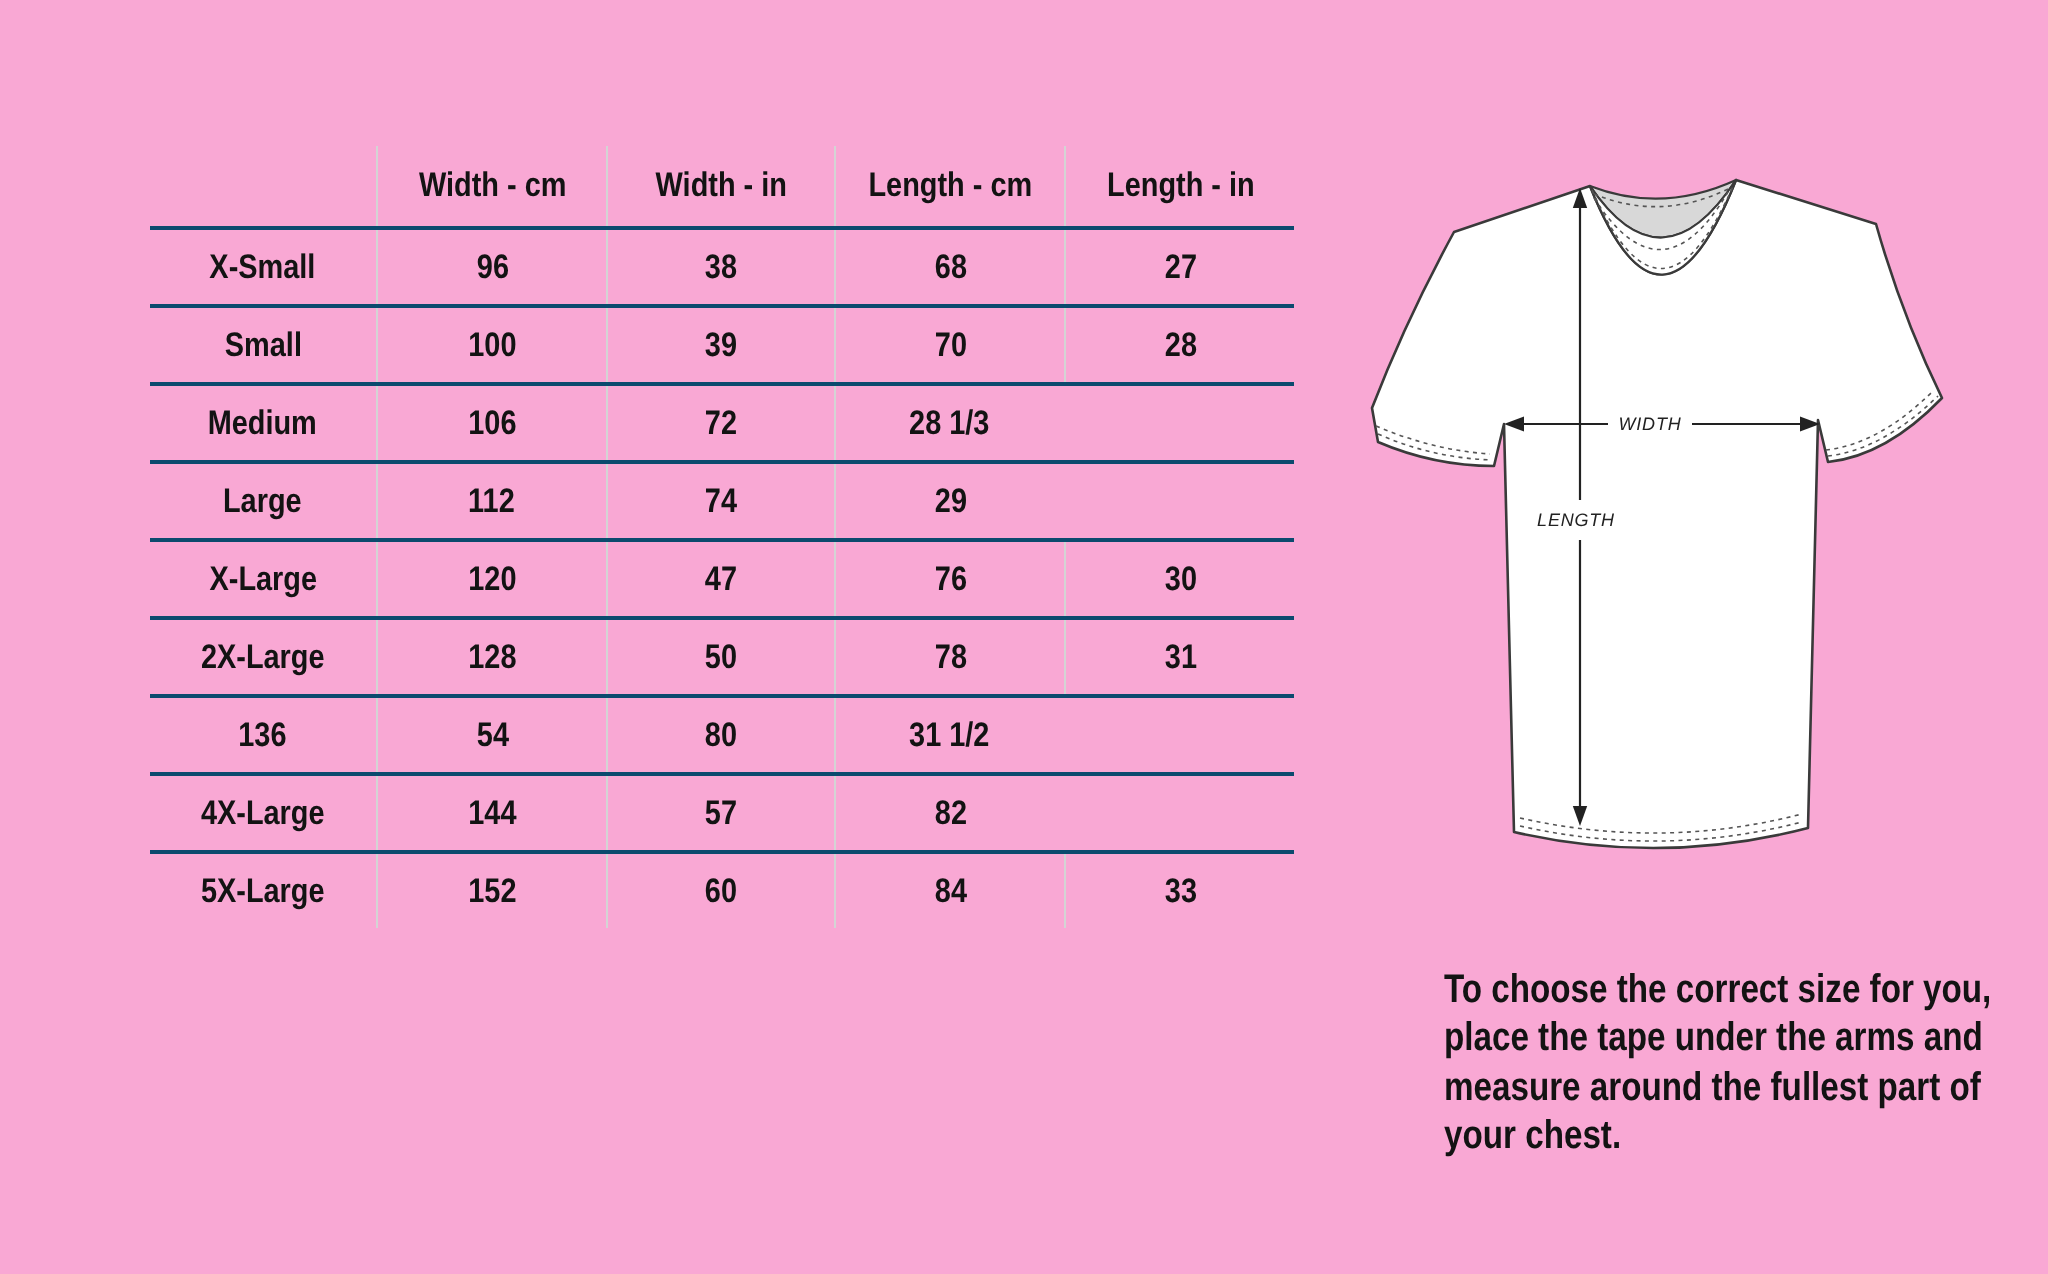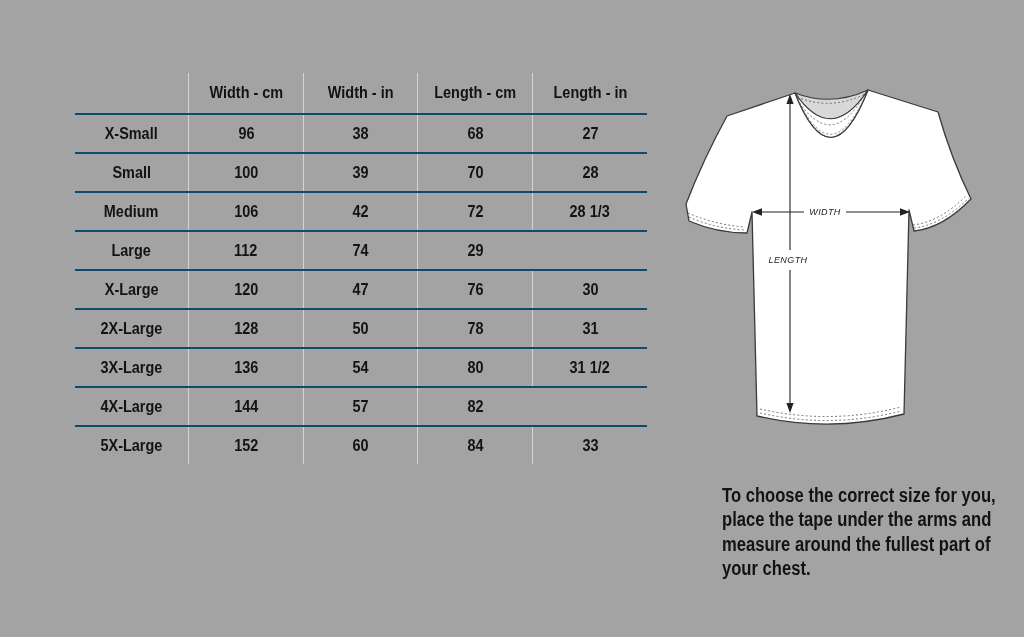--- a/index.html
+++ b/index.html
@@ -1,17 +1,17 @@
 <!DOCTYPE html>
 <html><head>
 <meta charset="utf-8">
 <style>
   html,body{margin:0;padding:0;background:#ffffff;}
   .stage{
-    position:relative;width:1024px;height:637px;background:#a3a3a3;overflow:hidden;
+    position:relative;width:1024px;height:637px;background:#f9a8d4;overflow:hidden;
     font-family:"Liberation Sans",sans-serif;color:#131313;
   }
   
   .size-table{position:absolute;left:75px;top:73px;width:572px;}
   .trow{display:flex;}
   .trow.data{border-top:2px solid #0c4a6e;}
   .tcell{
     box-sizing:border-box;display:flex;align-items:center;justify-content:center;
     height:37px;font-weight:700;font-size:17px;white-space:nowrap;
   }
@@ -95,23 +95,20 @@
           </div>
         </div>
         <div class="trow data">
           <div class="tcell">
             <span class="ctext">Medium</span>
           </div>
           <div class="tcell">
             <span class="ctext">106</span>
           </div>
           <div class="tcell">
-            <span class="ctext">42</span>
-          </div>
-          <div class="tcell">
             <span class="ctext">72</span>
           </div>
           <div class="tcell">
             <span class="ctext">28 1/3</span>
           </div>
         </div>
         <div class="trow data">
           <div class="tcell">
             <span class="ctext">Large</span>
           </div>
@@ -153,23 +150,20 @@
             <span class="ctext">50</span>
           </div>
           <div class="tcell">
             <span class="ctext">78</span>
           </div>
           <div class="tcell">
             <span class="ctext">31</span>
           </div>
         </div>
         <div class="trow data">
-          <div class="tcell">
-            <span class="ctext">3X-Large</span>
-          </div>
           <div class="tcell">
             <span class="ctext">136</span>
           </div>
           <div class="tcell">
             <span class="ctext">54</span>
           </div>
           <div class="tcell">
             <span class="ctext">80</span>
           </div>
           <div class="tcell">

